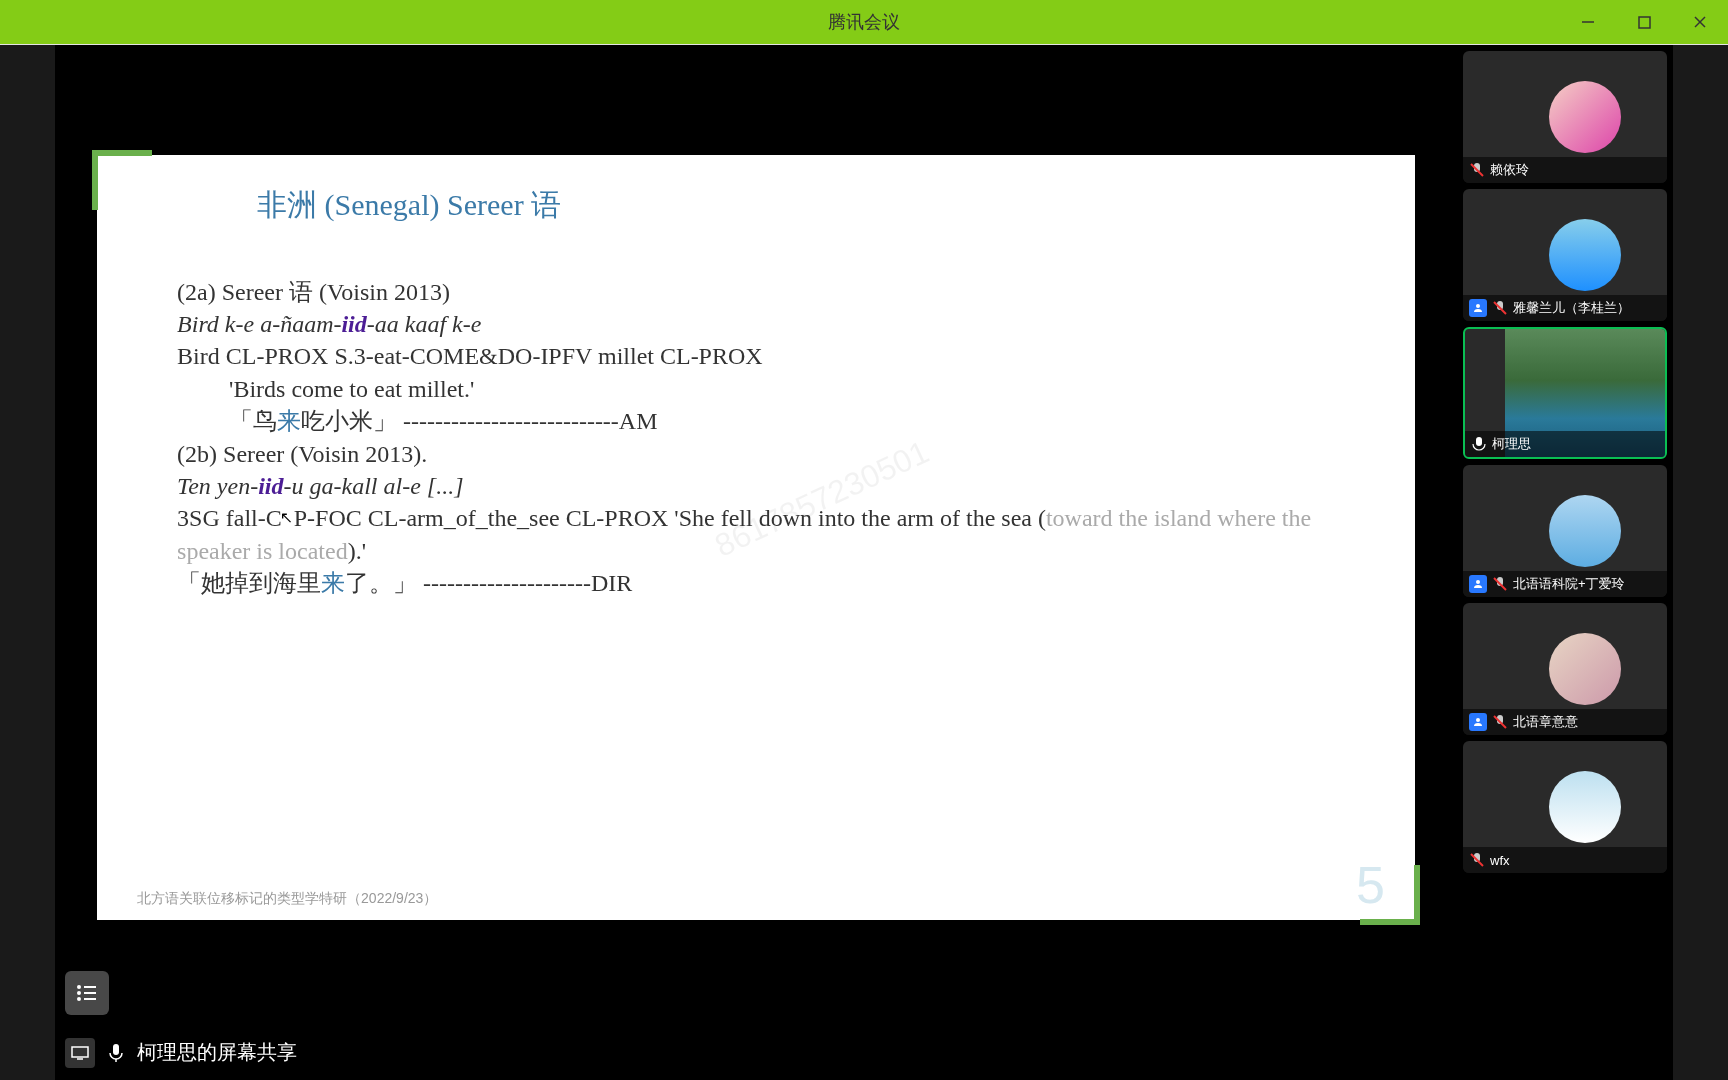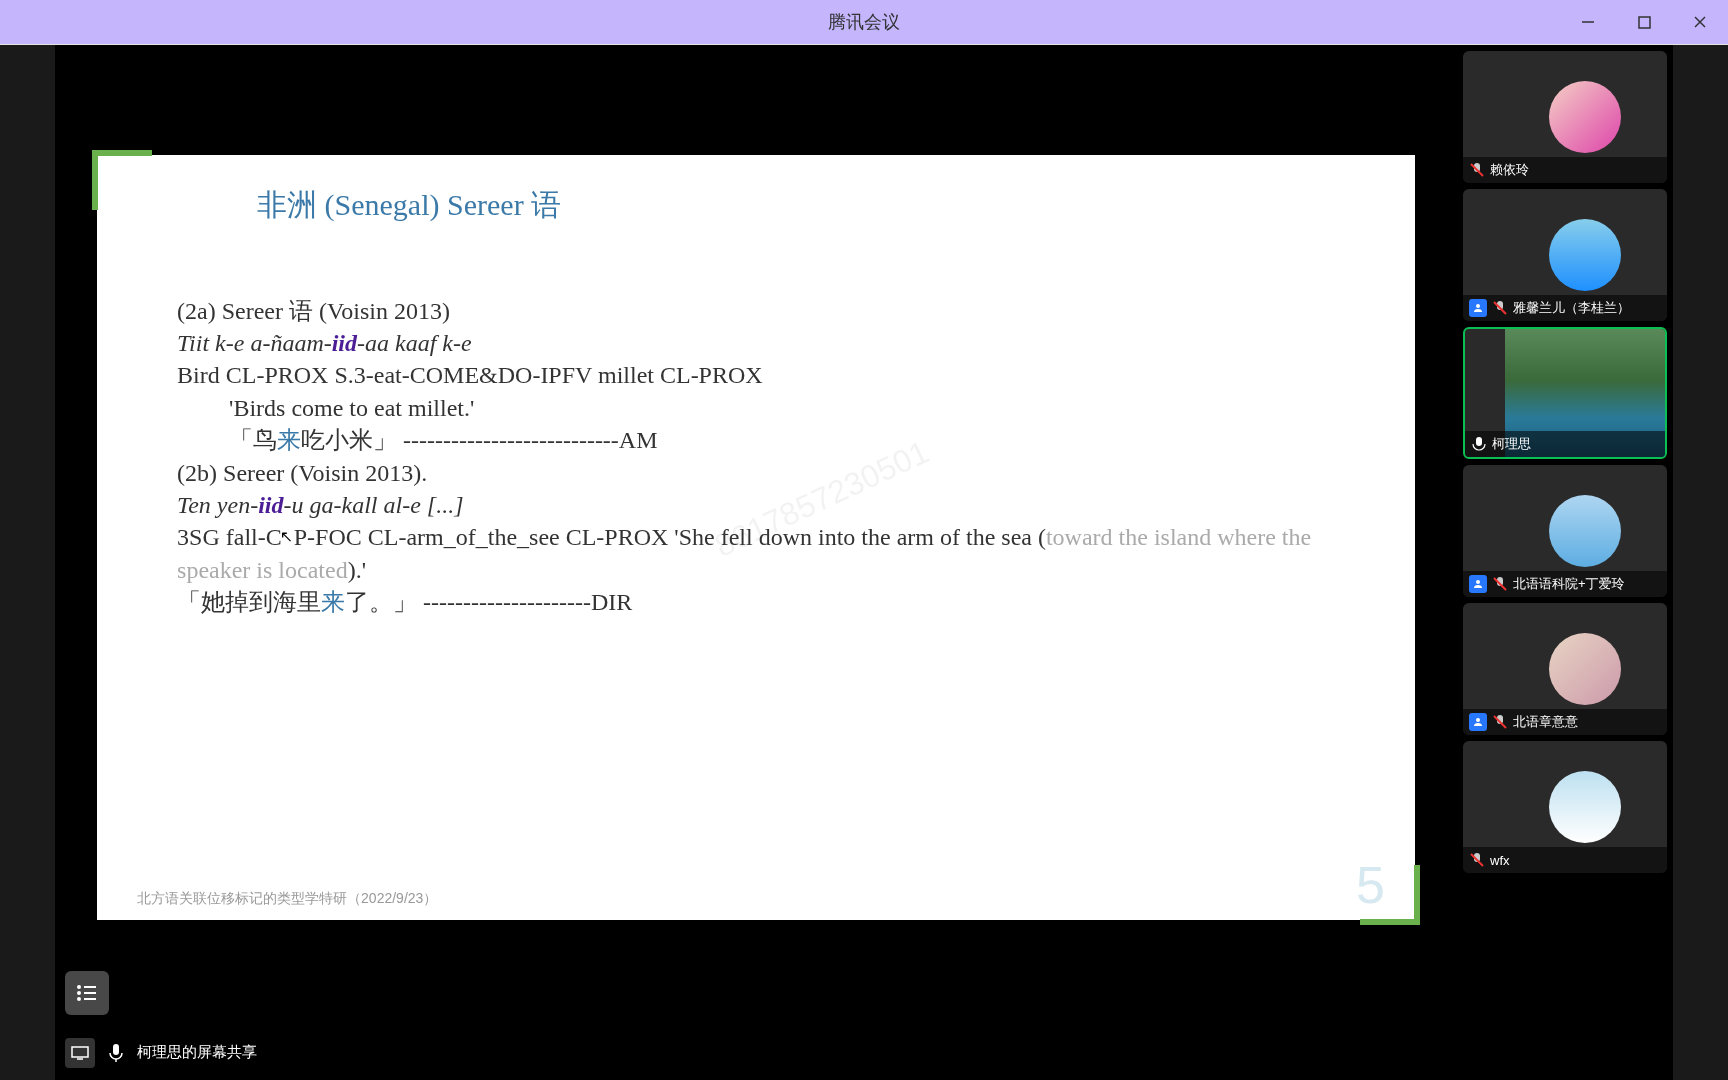--- a/index.html
+++ b/index.html
@@ -6,21 +6,21 @@
     body {
       font-family: "Microsoft YaHei", "PingFang SC", Arial, sans-serif;
       background: #1a1a1a;
       width: 1728px;
       height: 1080px;
       overflow: hidden;
       position: relative;
     }
     .titlebar {
       height: 45px;
-      background: #c4b5fd;
+      background: #84cc16;
       display: flex;
       align-items: center;
       justify-content: center;
       position: relative;
       border-bottom: 1px solid #e5e5e5;
     }
     .titlebar-title {
       font-size: 18px;
       color: #333;
     }
@@ -86,21 +86,21 @@
       font-family: Georgia, "Times New Roman", serif;
       color: #333;
       position: relative;
       height: 100%;
     }
     .slide-title {
       color: #3b7aa8;
       font-size: 30px;
       font-weight: normal;
       margin-left: 80px;
-      margin-bottom: 69px;
+      margin-bottom: 50px;
     }
     .slide-body {
       font-size: 24px;
       line-height: 1.35;
     }
     .italic { font-style: italic; }
     .iid { color: #4c1d95; font-style: italic; font-weight: bold; }
     .lai { color: #3b7aa8; }
     .faded { color: #aaa; }
     .cursor-mark {
@@ -145,21 +145,21 @@
       position: absolute;
       bottom: 0;
       left: 0;
       right: 0;
       height: 55px;
       background: rgba(0,0,0,0.4);
       display: flex;
       align-items: center;
       padding: 0 10px;
       color: #fff;
-      font-size: 15px;
+      font-size: 20px;
     }
     .status-icon {
       width: 30px;
       height: 30px;
       margin-right: 6px;
       display: flex;
       align-items: center;
       justify-content: center;
       border-radius: 4px;
     }
@@ -295,21 +295,21 @@
       <div class="slide-corner-br"></div>
 
       <div class="watermark">8617857230501</div>
 
       <div class="slide-content">
         <h2 class="slide-title">非洲 (Senegal) Sereer 语</h2>
 
         <div class="slide-body">
           <div>(2a) Sereer 语  (Voisin 2013)</div>
           <div class="italic">
-            <span>Tiit   k-e          a-ñaam-</span><span class="iid">iid</span><span>-aa            kaaf   k-e</span>
+            <span>Bird   k-e          a-ñaam-</span><span class="iid">iid</span><span>-aa            kaaf   k-e</span>
           </div>
           <div>Bird  CL-PROX   S.3-eat-COME&amp;DO-IPFV millet CL-PROX</div>
           <div class="indent1">'Birds come to eat millet.'</div>
           <div class="indent1">
             <span>「鸟</span><span class="lai">来</span><span>吃小米」 ---------------------------AM</span>
           </div>
 
           <div>(2b) Sereer (Voisin 2013).</div>
           <div class="italic">
             <span>Ten   yen-</span><span class="iid">iid</span><span>-u          ga-kall                   al-e [...]</span>

